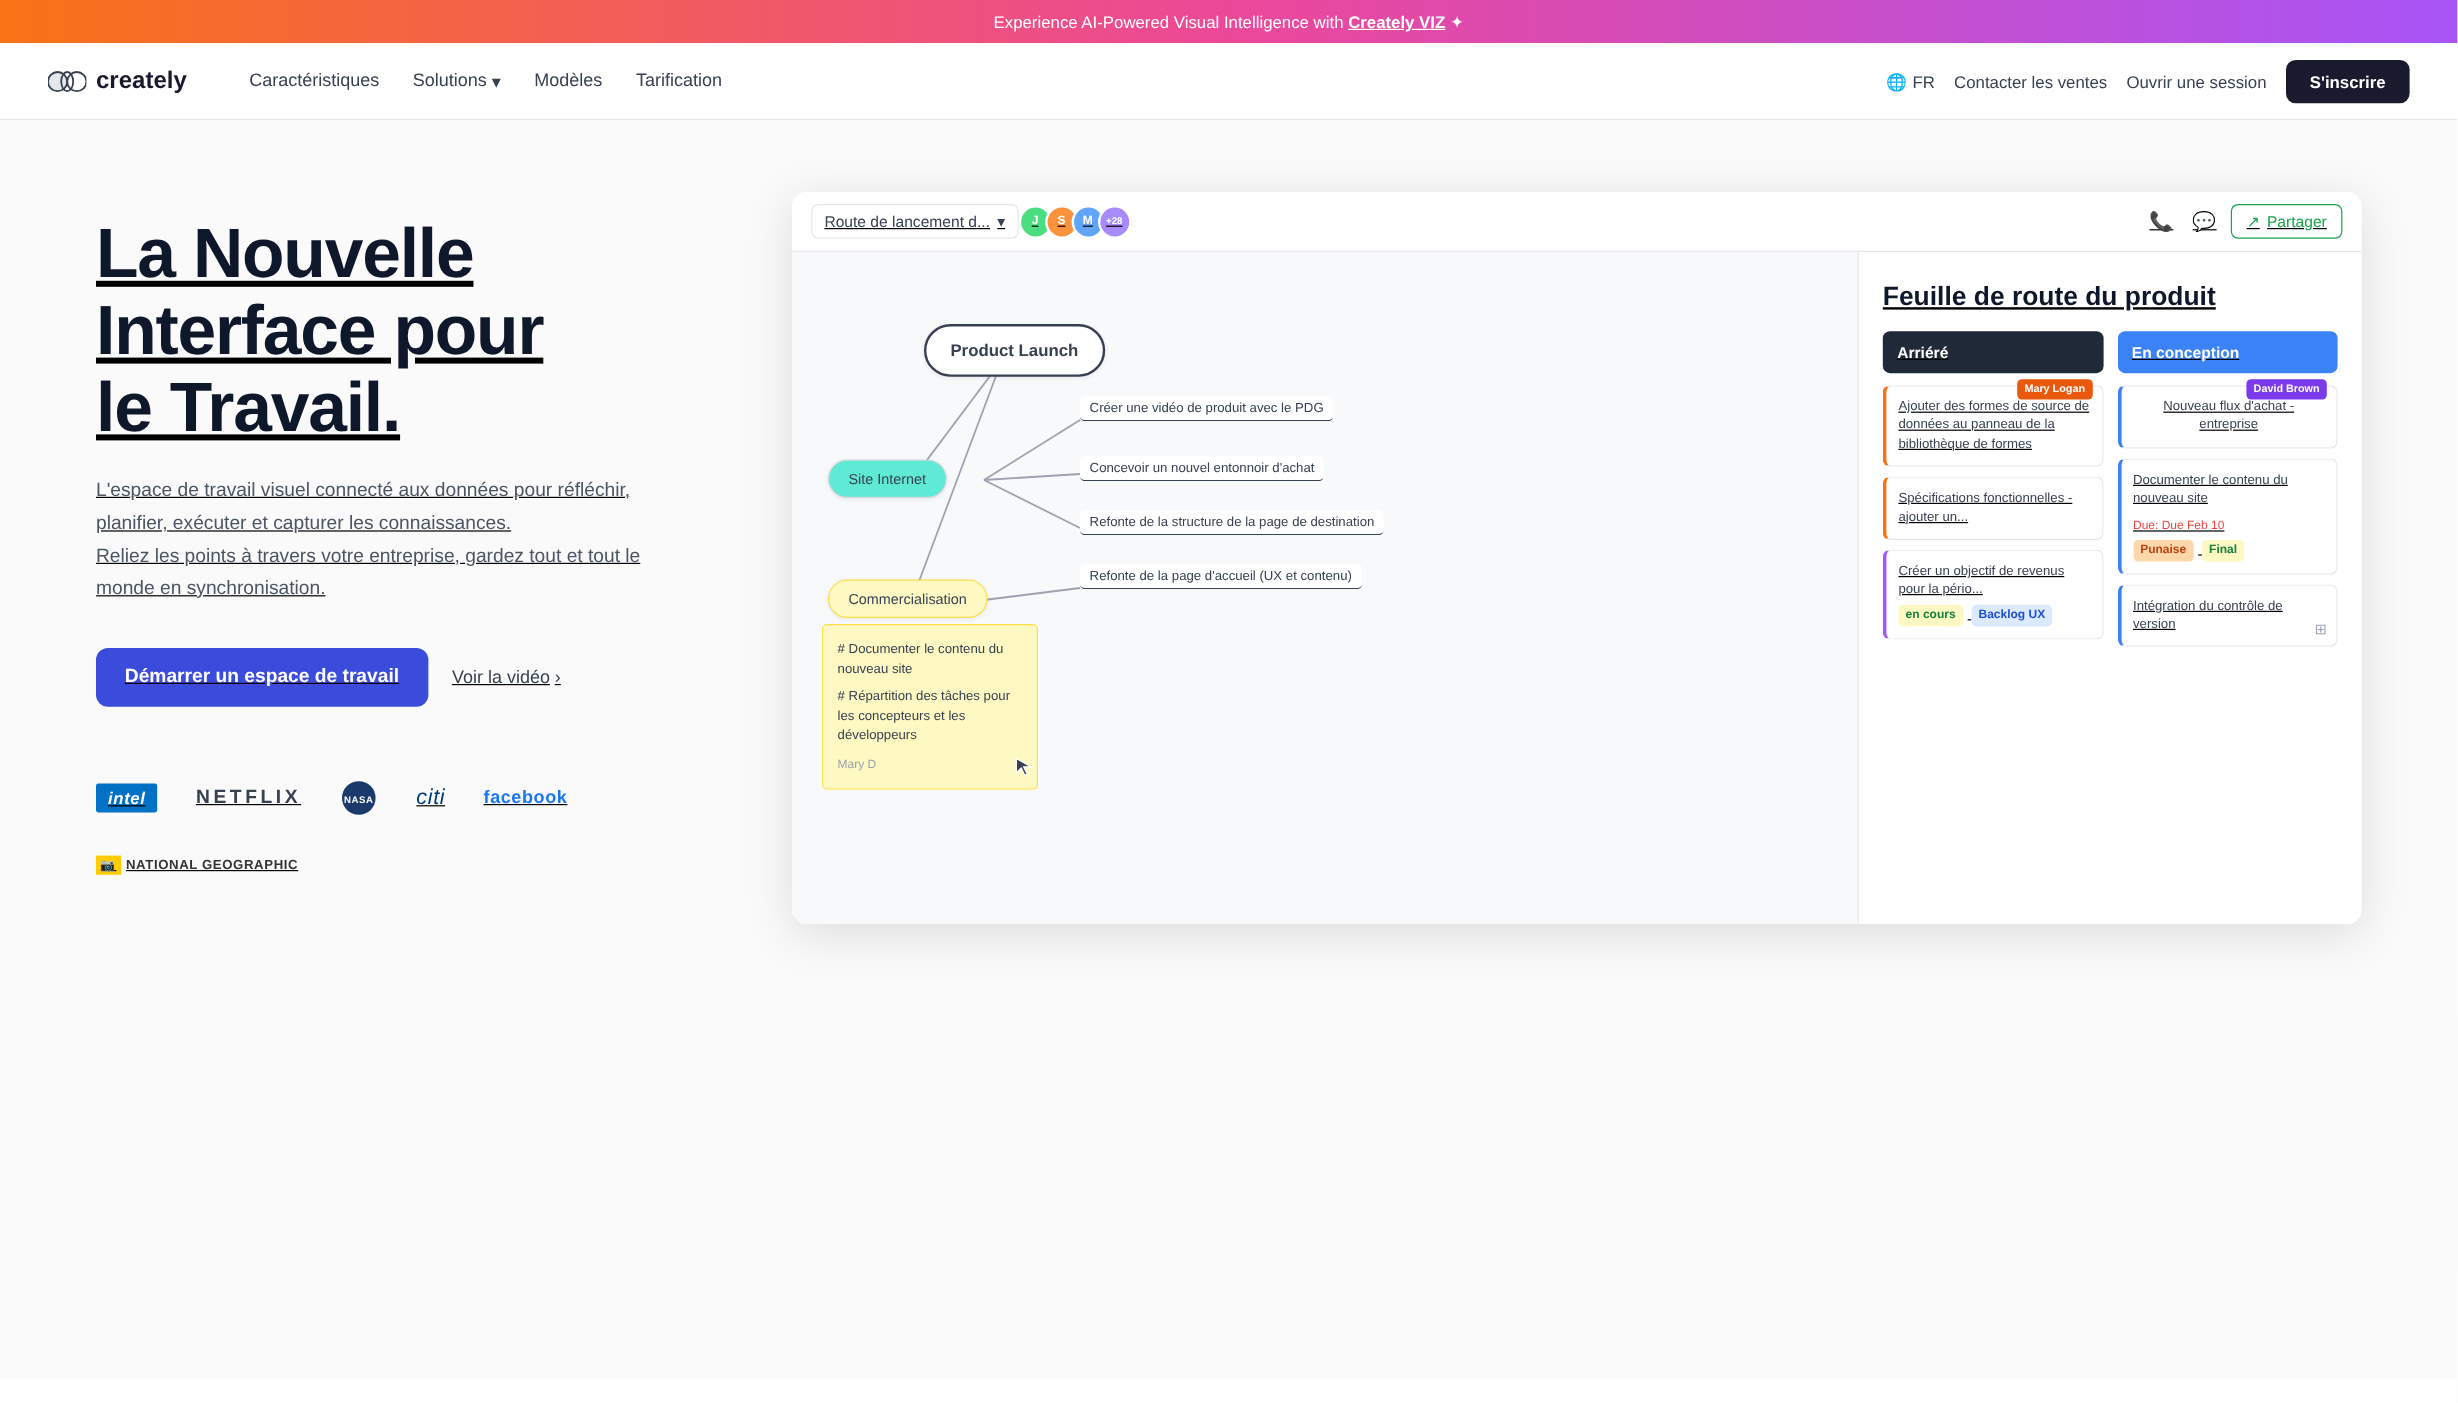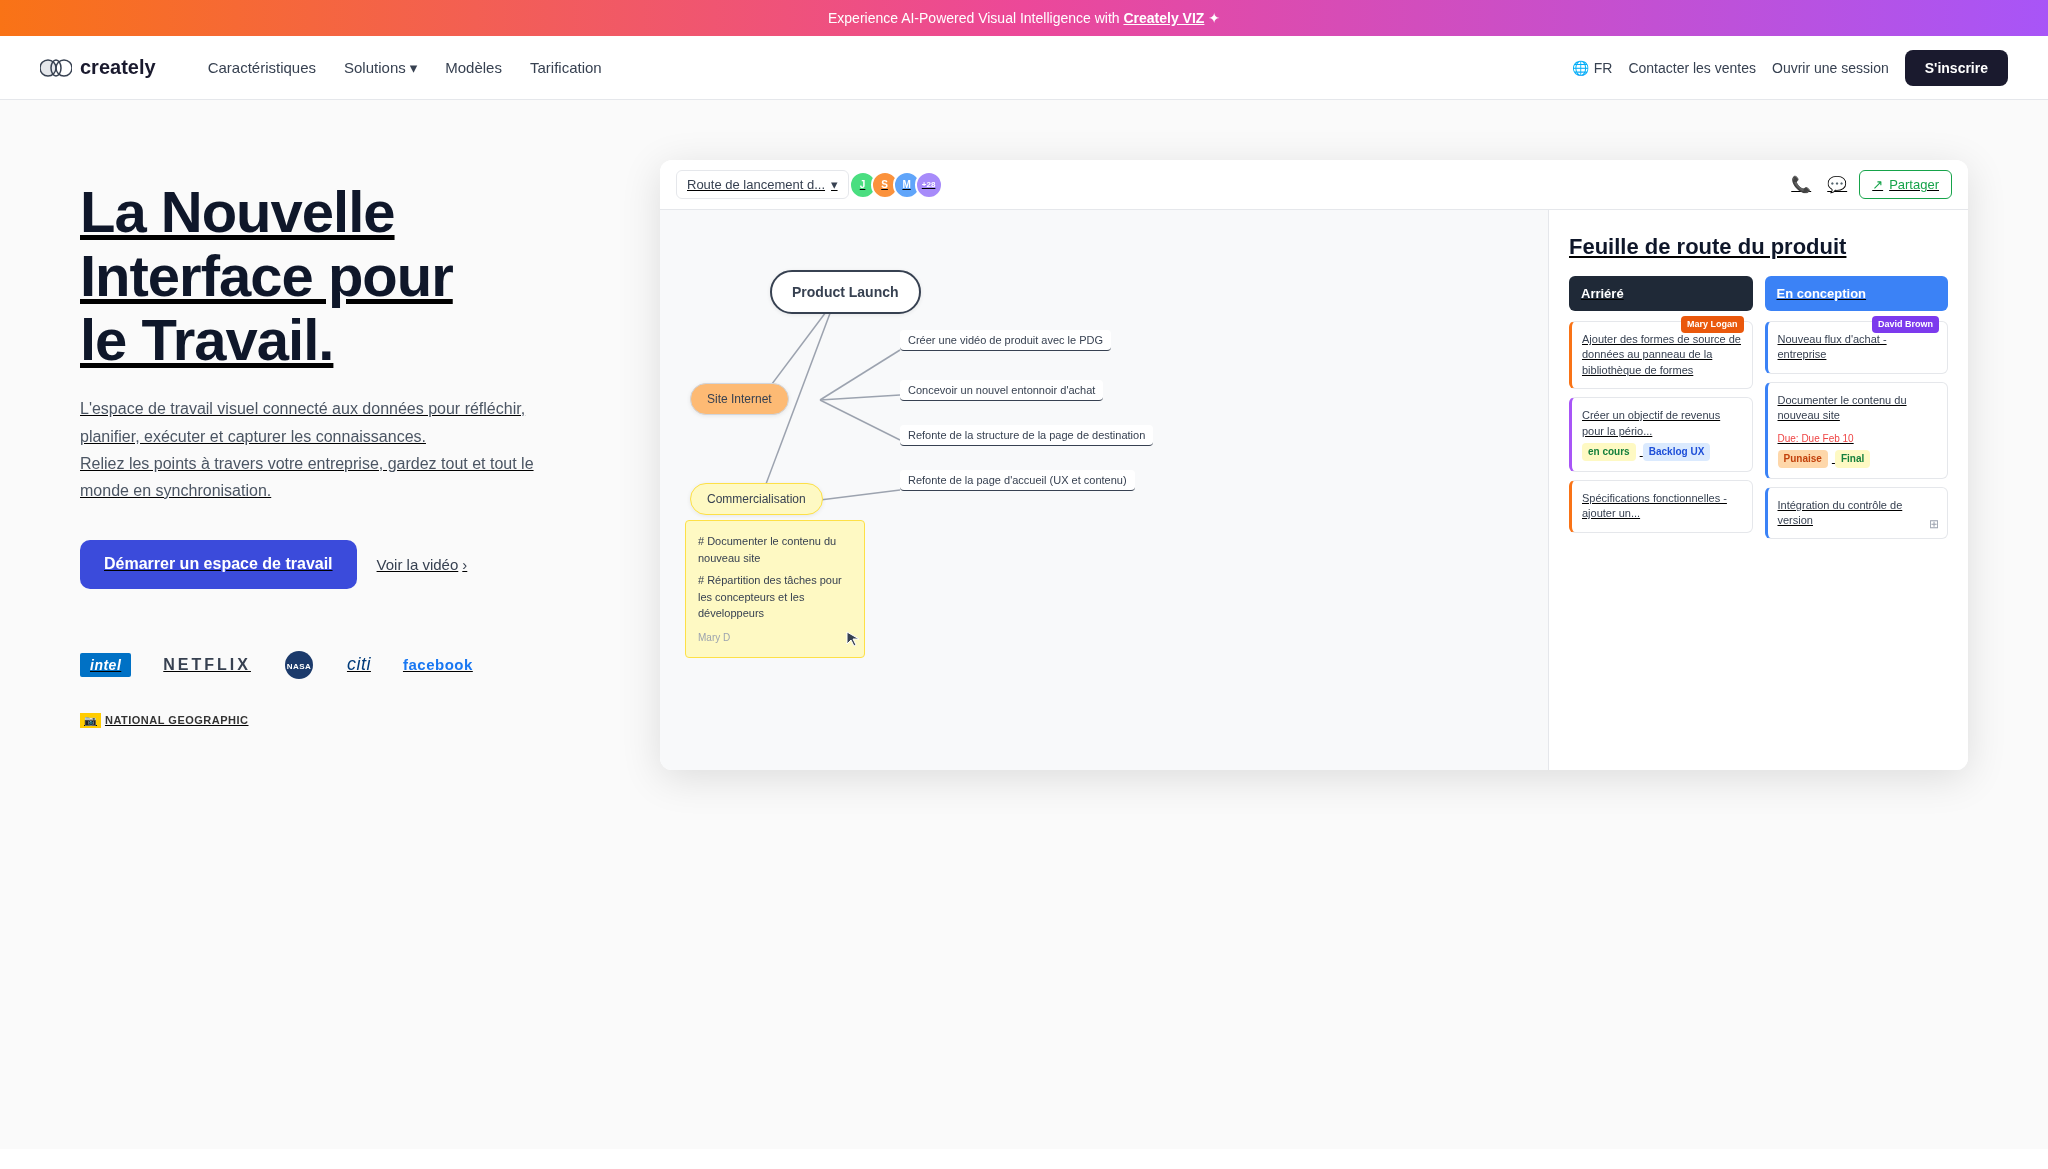--- a/index.html
+++ b/index.html
@@ -292,21 +292,21 @@
       top: 0;
       left: 0;
       width: 100%;
       height: 100%;
       pointer-events: none;
     }
 
     
     .mm-node {
       position: absolute;
-      background: #fdba74;
+      background: #5eead4;
       border: 1.5px solid #d1d5db;
       border-radius: 20px;
       padding: 8px 16px;
       font-size: 12px;
       color: #374151;
       font-weight: 500;
       white-space: nowrap;
       cursor: pointer;
       box-shadow: 0 1px 4px rgba(0,0,0,0.08);
     }
@@ -609,37 +609,37 @@
           <div class="roadmap-columns">
 
             <div class="roadmap-col">
               <div class="col-header dark">Arriéré</div>
 
               <div class="card card-border-left" style="position:relative;">
                 <span class="user-badge orange">Mary Logan</span>
                 <span>Ajouter des formes de source de données au panneau de la bibliothèque de formes</span>
               </div>
 
+              <div class="card card-border-left">
+                <span>Spécifications fonctionnelles - ajouter un...</span>
+              </div>
+
               <div class="card card-border-purple">
                 <span>Créer un objectif de revenus pour la pério...</span>
                 <div>
                   <span class="badge badge-green">en cours</span>
                   <span class="badge badge-blue">Backlog UX</span>
                 </div>
               </div>
-
-              <div class="card card-border-left">
-                <span>Spécifications fonctionnelles - ajouter un...</span>
-              </div>
             </div>
 
             <div class="roadmap-col">
               <div class="col-header blue">En conception</div>
 
-              <div class="card card-border-blue" style="position:relative;">
+              <div class="card card-border-blue" style="position:relative;text-align:center;">
                 <span class="user-badge purple">David Brown</span>
                 <span>Nouveau flux d'achat - entreprise</span>
               </div>
 
               <div class="card card-border-blue">
                 <span>Documenter le contenu du nouveau site</span>
                 <div class="due-text">Due: Due Feb 10</div>
                 <div>
                   <span class="badge badge-orange">Punaise</span>
                   <span class="badge badge-green">Final</span>

